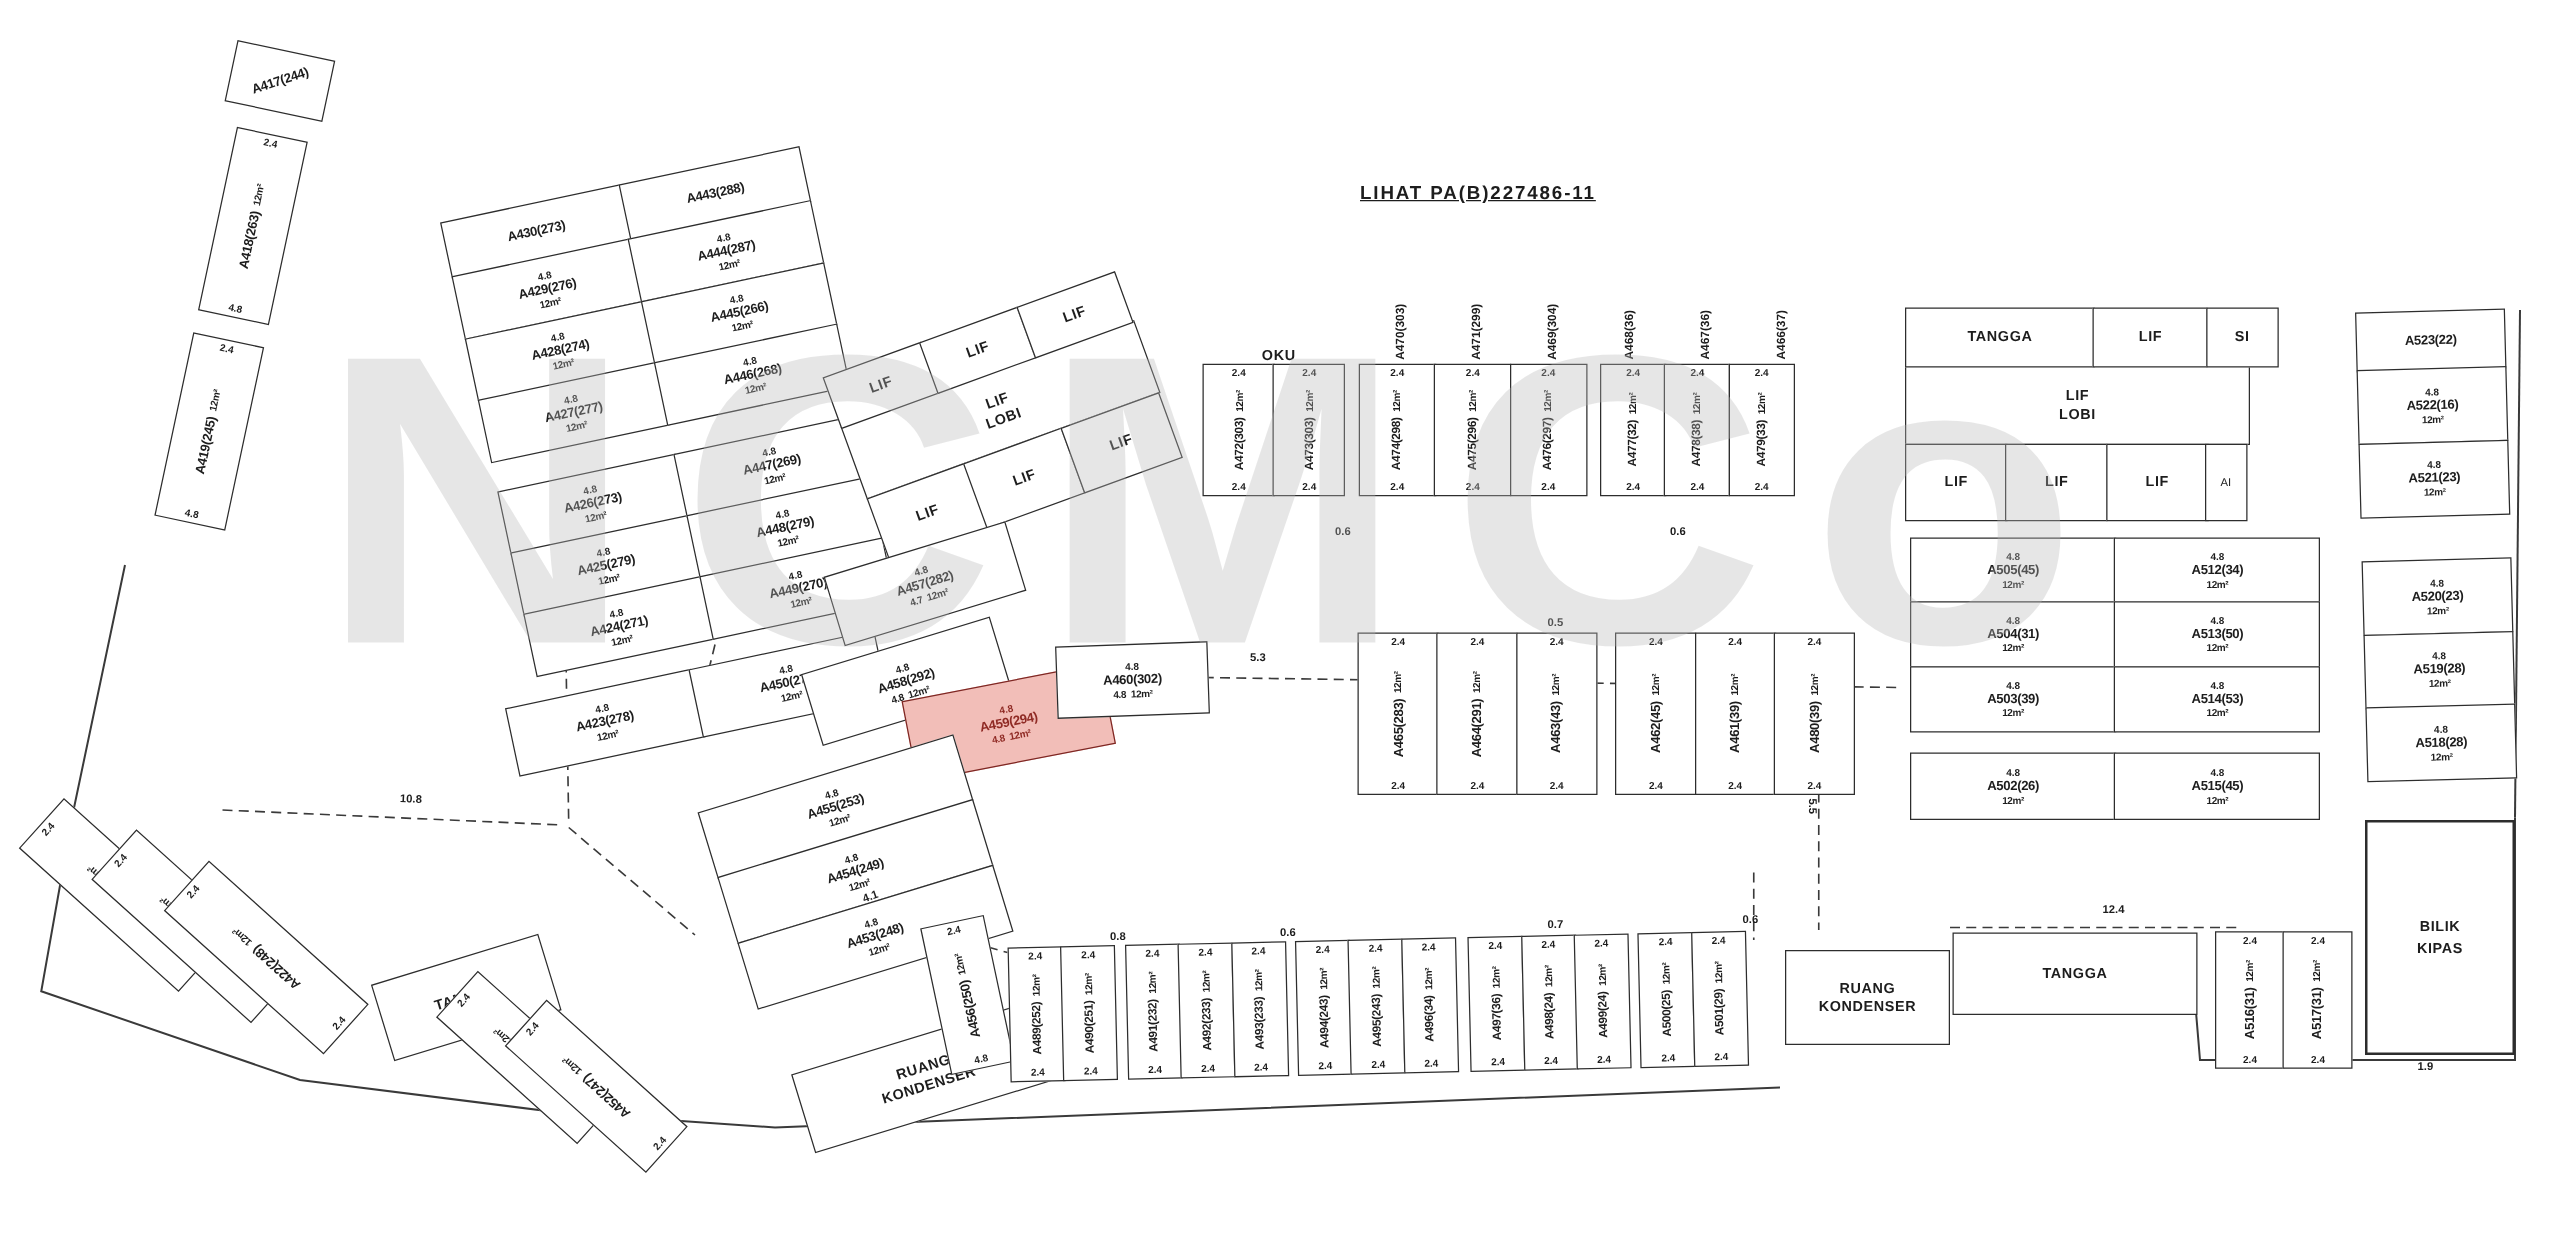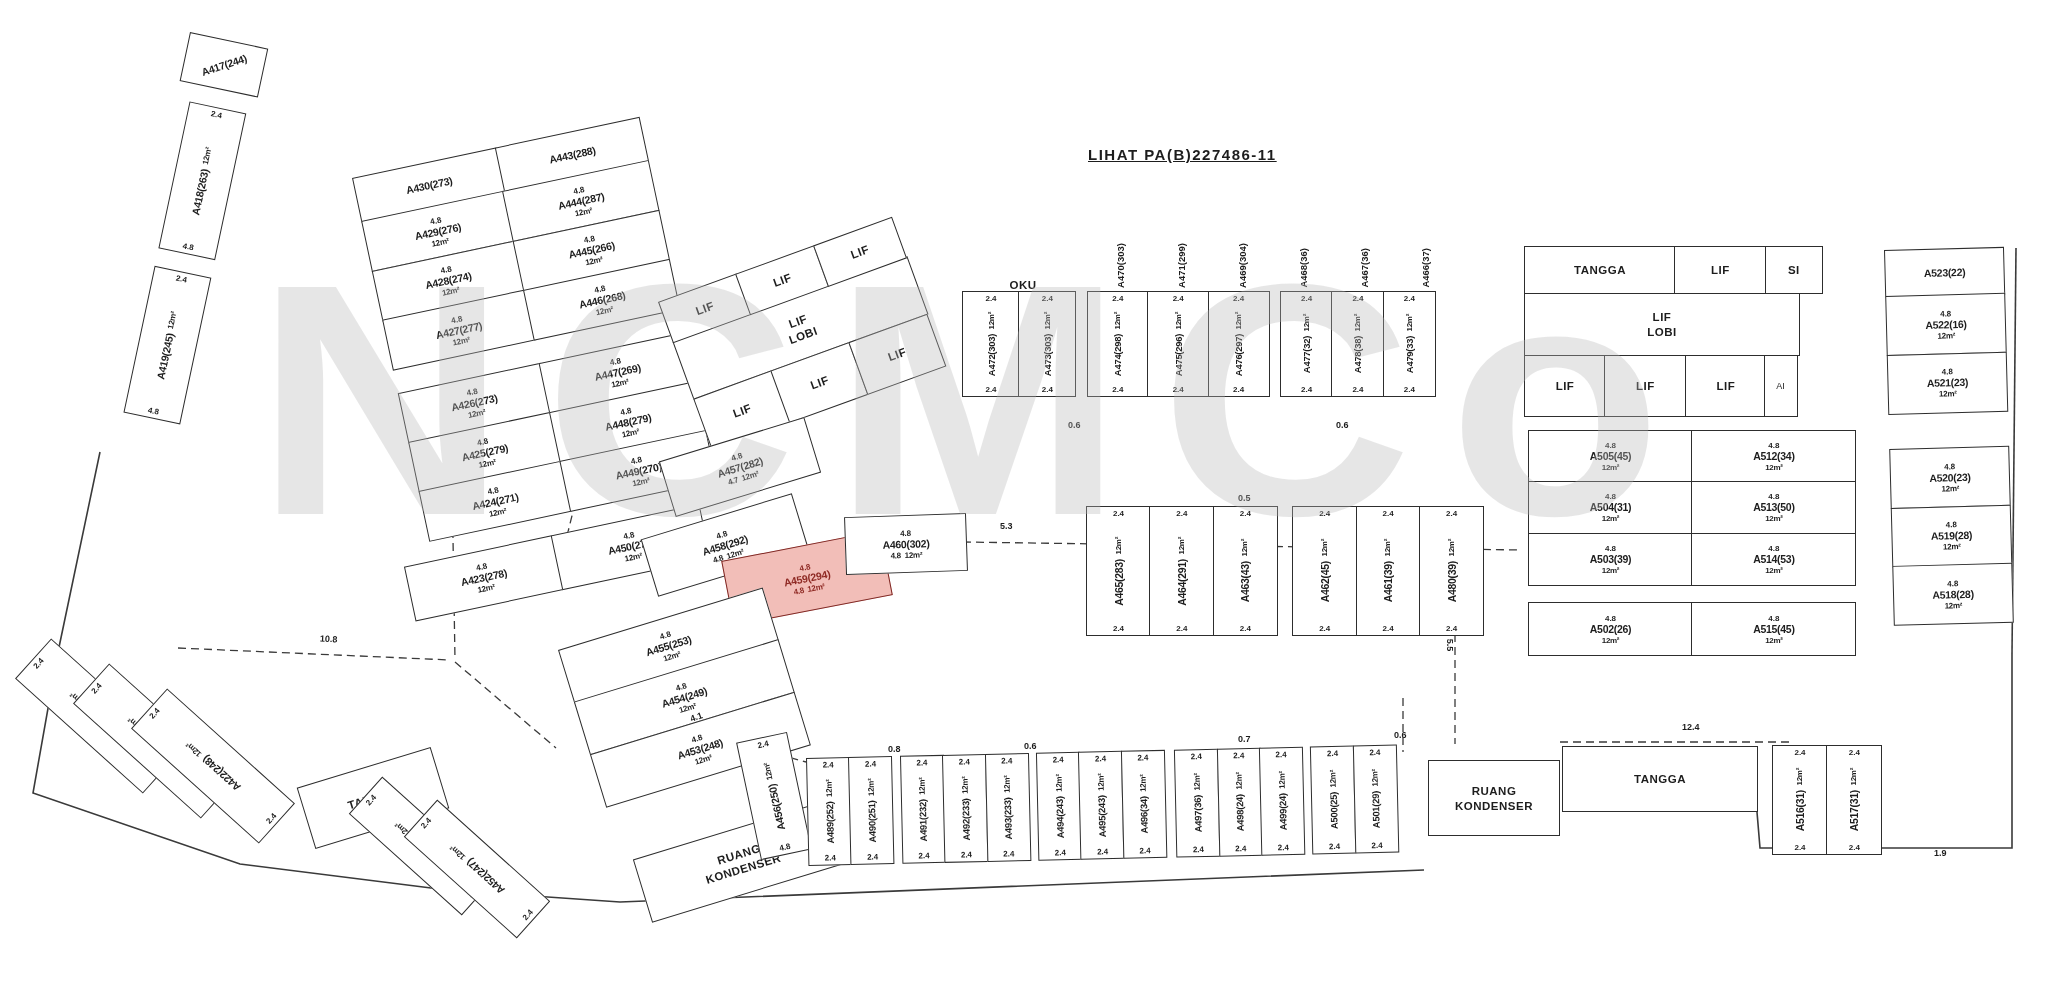--- a/index.html
+++ b/index.html
@@ -719,20 +719,24 @@
     </div>
       <div class="box cv" style="width:56px;height:110px;">
       <span class="dim">2.4</span>
       <div class="mid">
           <div class="v"><b class="lbl">A517(31)</b> <span class="area">12m²</span></div>
         </div>
       <span class="dim">2.4</span>
     </div>
     </div>
 
+  <div class="abs box hdr z1" style="left:1892px;top:656px;width:120px;height:188px;border-width:2px;">
+    <div class="two" style="line-height:15px;"><b class="big">BILIK</b><br>
+    <b class="big">KIPAS</b></div>
+  </div>
 
   <div id="dims">
 
   <span class="dimf" style="left: 320px; top: 634px; transform: rotate(3deg);"><span>10.8</span></span>
       <span class="dimf" style="left: 690px; top: 712px; transform: rotate(-20deg);"><span>4.1</span></span>
       <span class="dimf" style="left: 1000px; top: 521px; transform: rotate(0deg);"><span>5.3</span></span>
       <span class="dimf" style="left: 1238px; top: 493px; transform: rotate(0deg);"><span>0.5</span></span>
       <span class="dimf" style="left: 1068px; top: 420px; transform: rotate(0deg);"><span>0.6</span></span>
       <span class="dimf" style="left: 1336px; top: 420px; transform: rotate(0deg);"><span>0.6</span></span>
       <span class="dimf" style="left: 1444px; top: 640px; transform: rotate(90deg);"><span>5.5</span></span>

